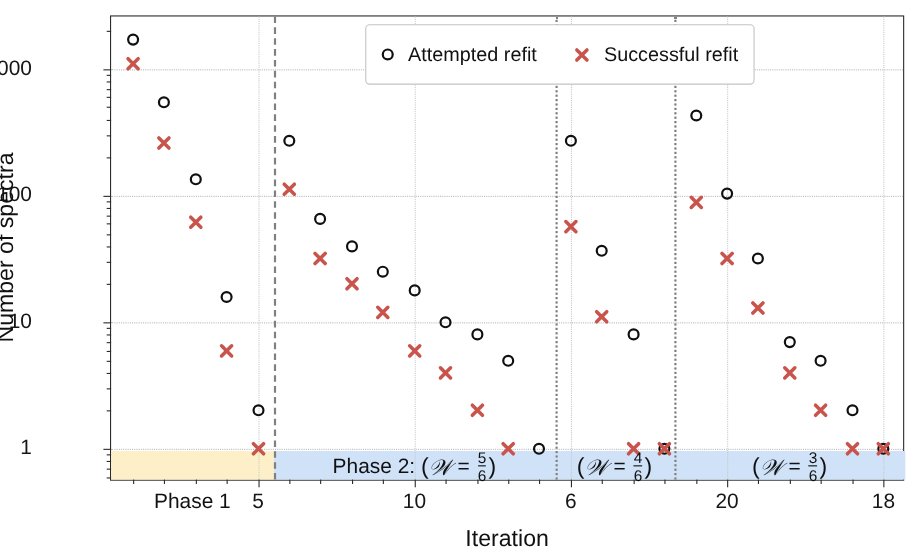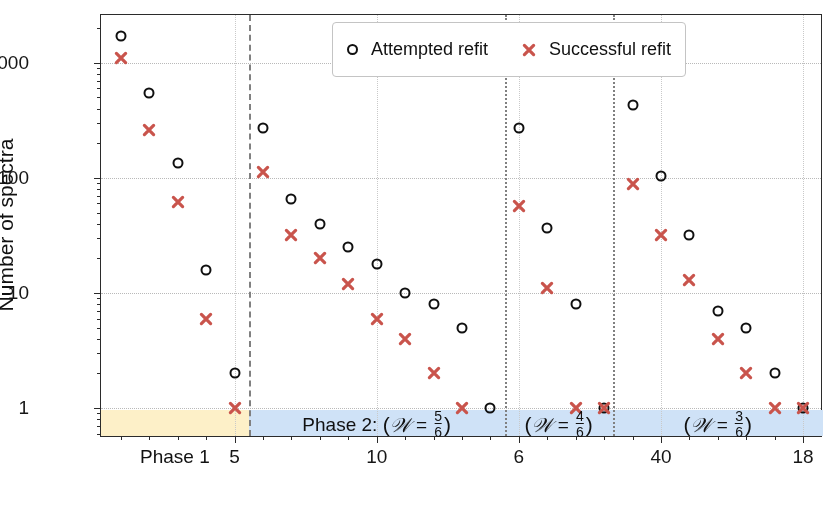--- a/index.html
+++ b/index.html
@@ -317,21 +317,21 @@
         <div class="tick-x minor" style="left: 332.575px;"></div>
         <div class="tick-x minor" style="left: 361px;"></div>
         <div class="tick-x minor" style="left: 389.425px;"></div>
         <div class="tick-x" style="left: 417.85px;"></div>
         <div class="xlabel-tick" style="left: 417.85px;">6</div>
         <div class="tick-x minor" style="left: 446.276px;"></div>
         <div class="tick-x minor" style="left: 474.701px;"></div>
         <div class="tick-x minor" style="left: 503.126px;"></div>
         <div class="tick-x minor" style="left: 531.551px;"></div>
         <div class="tick-x" style="left: 559.976px;"></div>
-        <div class="xlabel-tick" style="left: 559.976px;">40</div>
+        <div class="xlabel-tick" style="left: 559.976px;">20</div>
         <div class="tick-x minor" style="left: 588.402px;"></div>
         <div class="tick-x minor" style="left: 616.827px;"></div>
         <div class="tick-x minor" style="left: 645.252px;"></div>
         <div class="tick-x minor" style="left: 673.677px;"></div>
         <div class="tick-x" style="left: 702.102px;"></div>
         <div class="xlabel-tick" style="left: 702.102px;">18</div>
       </div>
     <div id="phase-labels">
         <div class="phase-label" style="left: 73.9055px; top: 410.14px; margin-top: 32px;">Phase 1</div>
         <div class="phase-label" style="left: 275.724px; top: 410.14px;">Phase 2:&nbsp;<span class="paren">(</span><span class="mathcal">𝒲</span>&nbsp;=&nbsp;<span class="frac">
@@ -343,20 +343,21 @@
             <span class="den">6</span>
           </span><span class="paren">)</span></div>
         <div class="phase-label" style="left: 616.827px; top: 410.14px;"><span class="paren">(</span><span class="mathcal">𝒲</span>&nbsp;=&nbsp;<span class="frac">
             <span class="num">3</span>
             <span class="den">6</span>
           </span><span class="paren">)</span></div>
       </div>
   </div>
 
   <div id="y-axis-title">Number of spectra</div>
+  <div id="x-axis-title">Iteration</div>
 
   <div id="legend">
     <div class="legend-entry">
       <span class="lg-circle"></span>
       <span class="lbl">Attempted refit</span>
     </div>
     <div class="legend-entry">
       <span class="lg-cross">
         <svg viewBox="0 0 14 14">
             <path d="M2.4 2.4 L11.6 11.6 M11.6 2.4 L2.4 11.6" stroke="currentColor" stroke-width="3.2" stroke-linecap="round"></path>

